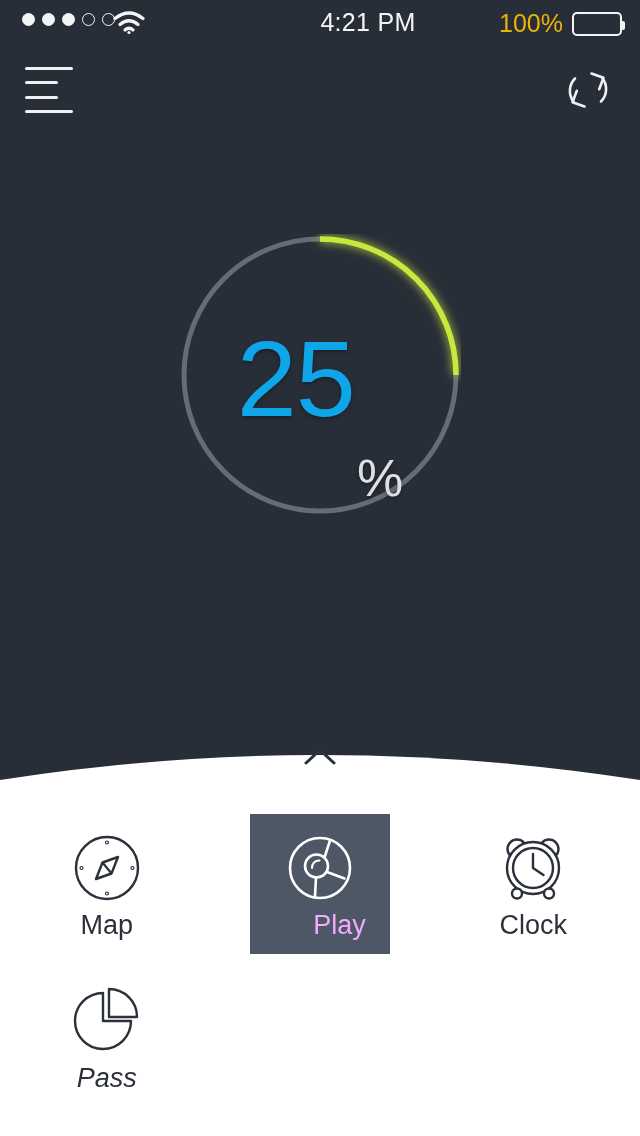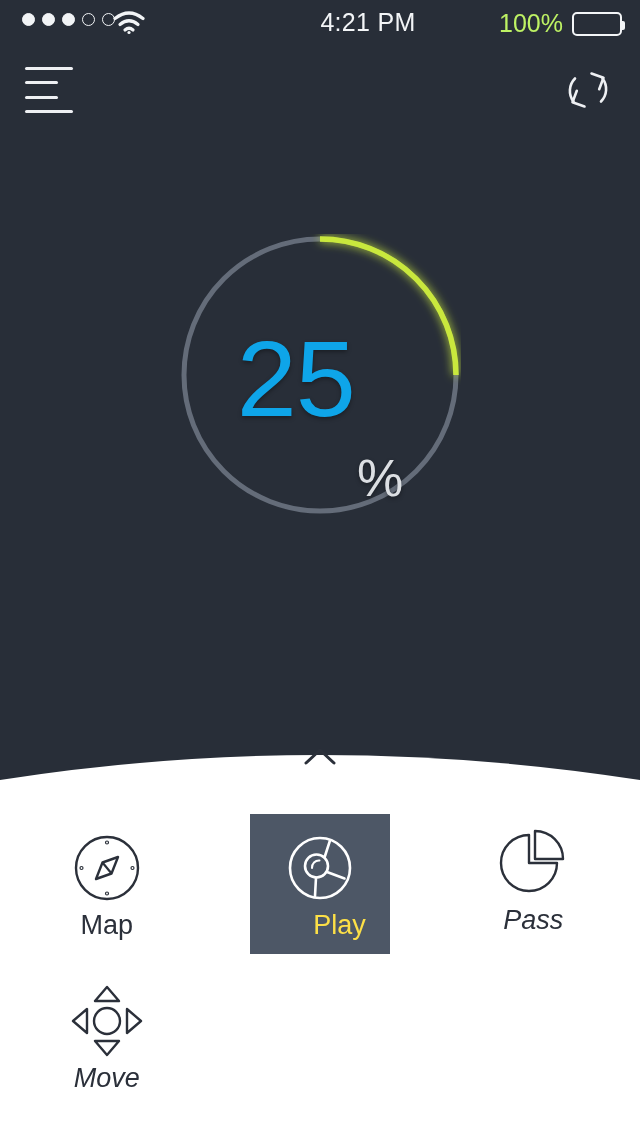--- a/index.html
+++ b/index.html
@@ -36,21 +36,21 @@
   #status-time {
     position:absolute; left:0; top:8px; width:640px;
     text-align:center;
     font-size:25px; letter-spacing:0.3px;
     color:#f3f5f7; font-weight:400;margin-left:48px;
   }
   #battery-group {
     position:absolute; right:18px; top:9px;
     display:flex; align-items:center; gap:9px;
   }
-  #battery-pct { font-size:25px; color:#bef264; }
+  #battery-pct { font-size:25px; color:#eab308; }
   #battery-icon {
     position:relative;
     width:50px; height:24px;
     border:2px solid #f3f5f7; border-radius:5px;
     padding:2px;
   }
   #battery-fill { height:100%; background:#f3f5f7; border-radius:2px; }
   #battery-nub {
     position:absolute; right:-5px; top:7px;
     width:3px; height:9px; border-radius:0 2px 2px 0;
@@ -142,21 +142,21 @@
   .tile.selected { background:#4d5766; }
   .tile-icon {
     width:76px; height:76px;
     display:flex; align-items:center; justify-content:center;
   }
   .tile-label {
     font-size:27px; font-weight:300;
     color:#2b303a;
     line-height:1;
   }
-  .tile.selected .tile-label { color:#fde047;margin-left:39px; }
+  .tile.selected .tile-label { color:#f0abfc;margin-left:39px; }
   .row2 .tile { height:130px;font-style:italic; }
 </style>
 </head>
 <body>
 
 <div id="screen">
 
   <div id="statusbar">
 
     <div id="signal-dots">
@@ -267,45 +267,47 @@
               <path d="M30 38 A7 7 0 0 1 37.5 30.5" fill="none" stroke="#ffffff" stroke-width="2" stroke-linecap="round"></path>
               <path d="M42.5 27.5 L48 10.5" fill="none" stroke="#ffffff" stroke-width="2.6" stroke-linecap="round"></path>
               <path d="M45 42 L62.5 48.5" fill="none" stroke="#ffffff" stroke-width="2.6" stroke-linecap="round"></path>
               <path d="M34 47.5 L33 66" fill="none" stroke="#ffffff" stroke-width="2.6" stroke-linecap="round"></path>
             </svg>
           </span>
           <span class="tile-label">Play</span>
         </div>
       </div>
 
+      <div class="grid-cell">
+        <div class="tile">
+          <span class="tile-icon">
+            <svg width="76" height="76" viewBox="0 0 76 76">
+              <circle cx="22" cy="19" r="9.5" fill="none" stroke="#2b303a" stroke-width="2.4"></circle>
+              <circle cx="54" cy="19" r="9.5" fill="none" stroke="#2b303a" stroke-width="2.4"></circle>
+              <circle cx="38" cy="38" r="26" fill="#ffffff" stroke="#2b303a" stroke-width="2.4"></circle>
+              <circle cx="38" cy="38" r="20" fill="none" stroke="#2b303a" stroke-width="2.4"></circle>
+              <path d="M38 24 L38 38 L48.5 45" fill="none" stroke="#2b303a" stroke-width="2.4" stroke-linecap="round" stroke-linejoin="round"></path>
+              <circle cx="22" cy="63.5" r="5" fill="#ffffff" stroke="#2b303a" stroke-width="2.4"></circle>
+              <circle cx="54" cy="63.5" r="5" fill="#ffffff" stroke="#2b303a" stroke-width="2.4"></circle>
+            </svg>
+          </span>
+          <span class="tile-label">Clock</span>
+        </div>
+      </div>
 
       <div class="grid-cell row2">
         <div class="tile">
           <span class="tile-icon">
             <svg width="76" height="76" viewBox="0 0 76 76">
               <path d="M34 10 A28 28 0 1 0 62 38 L34 38 Z" fill="none" stroke="#2b303a" stroke-width="2.4" stroke-linejoin="round"></path>
               <path d="M40 6 A28 28 0 0 1 68 34 L40 34 Z" fill="none" stroke="#2b303a" stroke-width="2.4" stroke-linejoin="round"></path>
             </svg>
           </span>
           <span class="tile-label">Pass</span>
         </div>
       </div>
 
-      <div class="grid-cell row2">
-        <div class="tile">
-          <span class="tile-icon">
-            <svg width="76" height="76" viewBox="0 0 76 76">
-              <circle cx="38" cy="38" r="13" fill="none" stroke="#2b303a" stroke-width="2.4"></circle>
-              <path d="M38 4 L50 18 L26 18 Z" fill="none" stroke="#2b303a" stroke-width="2.4" stroke-linejoin="round"></path>
-              <path d="M38 72 L26 58 L50 58 Z" fill="none" stroke="#2b303a" stroke-width="2.4" stroke-linejoin="round"></path>
-              <path d="M4 38 L18 26 L18 50 Z" fill="none" stroke="#2b303a" stroke-width="2.4" stroke-linejoin="round"></path>
-              <path d="M72 38 L58 50 L58 26 Z" fill="none" stroke="#2b303a" stroke-width="2.4" stroke-linejoin="round"></path>
-            </svg>
-          </span>
-          <span class="tile-label">Move</span>
-        </div>
-      </div>
 
 
     </div>
   </div>
 
 </div>
 
 </body></html>

